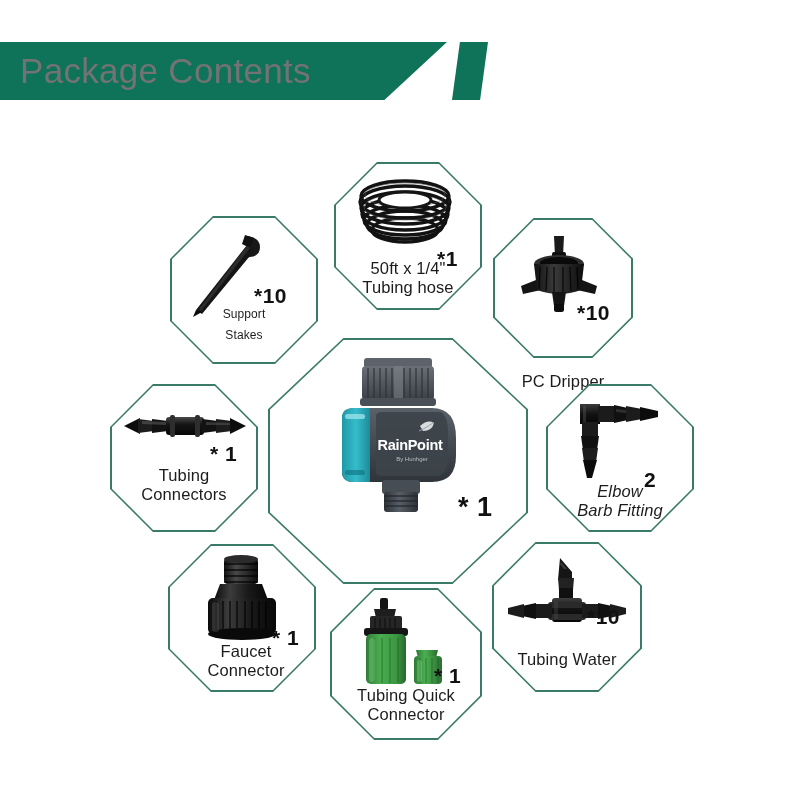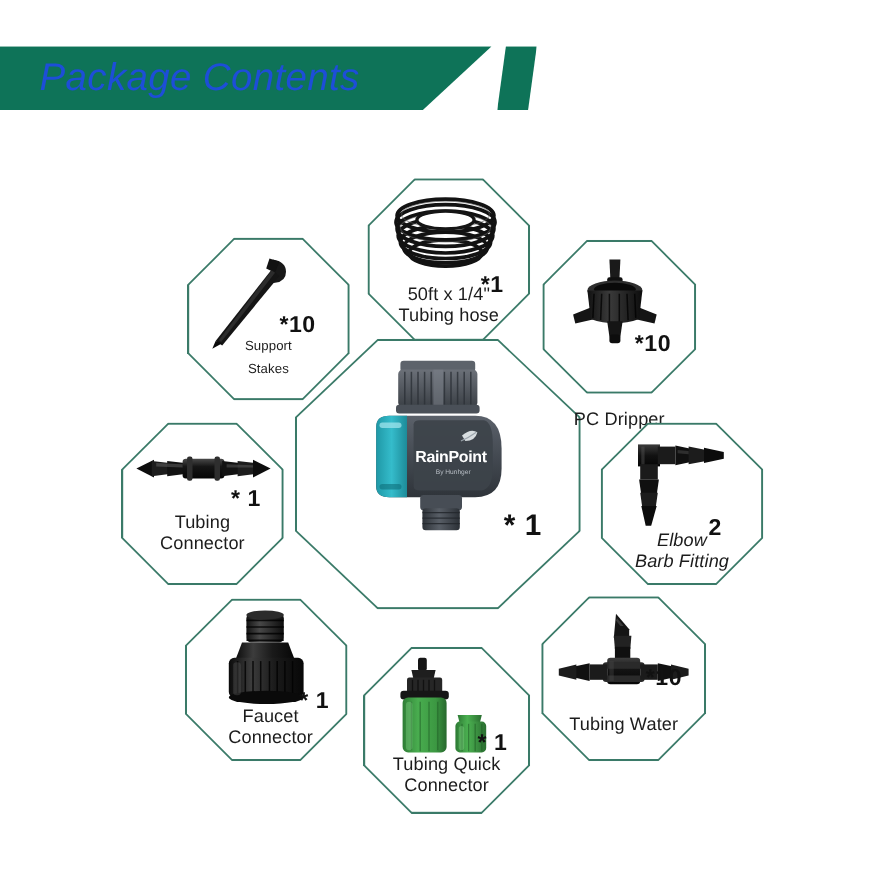--- a/index.html
+++ b/index.html
@@ -20,28 +20,27 @@
     position:absolute;left:0;top:0;width:447px;height:58px;
     background:#0e7358;
     clip-path:polygon(0 0, 100% 0, 86% 100%, 0 100%);
   }
   #banner-slash{
     position:absolute;left:452px;top:0;width:36px;height:58px;
     background:#0e7358;
     clip-path:polygon(22% 0, 100% 0, 78% 100%, 0 100%);
   }
   #banner-title{
-    position:absolute;left:36px;top:0;height:58px;
+    position:absolute;left:20px;top:0;height:58px;
     display:flex;align-items:center;
-    color:#1d4ed8;
+    color:#737373;
     font-size:35px;
     font-weight:400;
     letter-spacing:.3px;
     white-space:nowrap;
-    font-style:italic;
   }
 
   
   .oct{
     position:absolute;
     box-sizing:border-box;
   }
   .oct .edge{
     position:absolute;inset:0;
     background:#3a7a68;
@@ -89,21 +88,21 @@
 </style>
 </head>
 <body>
 
 <div id="banner-wrap">
   <div id="banner-shape"></div>
   <div id="banner-slash"></div>
   <div id="banner-title">Package Contents</div>
 </div>
 
-<div class="oct" id="oct-center" style="left:268px;top:308px;width:260px;height:246px;">
+<div class="oct" id="oct-center" style="left:268px;top:338px;width:260px;height:246px;">
   <div class="edge"></div>
   <div class="content">
 
     <div class="art" style="left:56px;top:14px;">
       <svg width="150" height="160" viewBox="0 0 150 160">
         <defs>
           <linearGradient id="gBody" x1="0" y1="0" x2="0" y2="1">
             <stop offset="0" stop-color="#5b616a"></stop>
             <stop offset="0.45" stop-color="#464c54"></stop>
             <stop offset="1" stop-color="#2f343a"></stop>
@@ -443,21 +442,21 @@
         <path d="M80 7 L96 9 L96 19 L80 21 Z" fill="#121212"></path>
         <path d="M94 7 L110 9 L110 19 L94 21 Z" fill="#1d1d1d"></path>
         <path d="M108 6 L124 14 L108 22 Z" fill="#0d0d0d"></path>
 
         <path d="M20 9 L44 10 L44 13 L20 12 Z" fill="#777" opacity="0.4"></path>
         <path d="M84 10 L108 11 L108 13 L84 13 Z" fill="#777" opacity="0.35"></path>
       </svg>
     </div>
     <div class="qty" style="left:100px;top:58px;">* 1</div>
     <div class="cap" style="left:2px;top:82px;width:144px;">Tubing
-Connector</div>
+Connectors</div>
   </div>
 </div>
 
 <div class="oct" id="oct-stakes" style="left:170px;top:216px;width:148px;height:148px;">
   <div class="edge"></div>
   <div class="content">
     <div class="art" style="left:20px;top:16px;">
       <svg width="78" height="86" viewBox="0 0 78 86">
 
         <path d="M58 4 q12 2 12 11 q0 9 -10 10 q-6 1 -8 -3 q5 0 7 -4 q2 -5 -4 -7 z" fill="#181818"></path>

